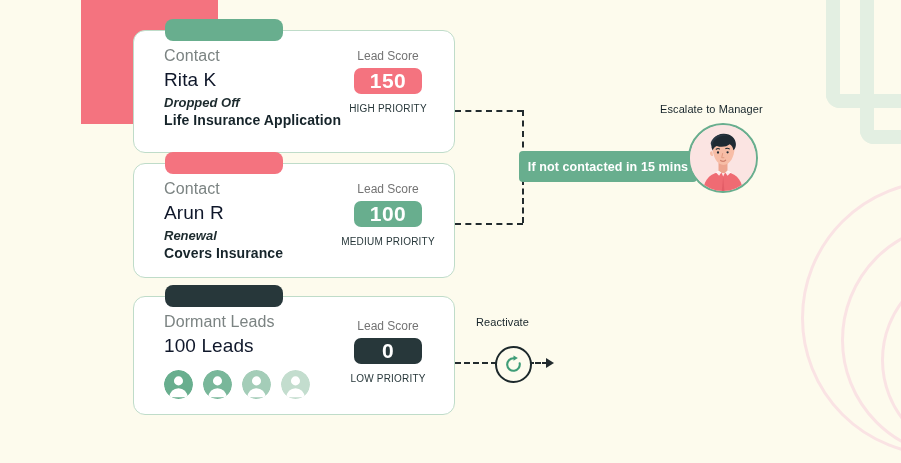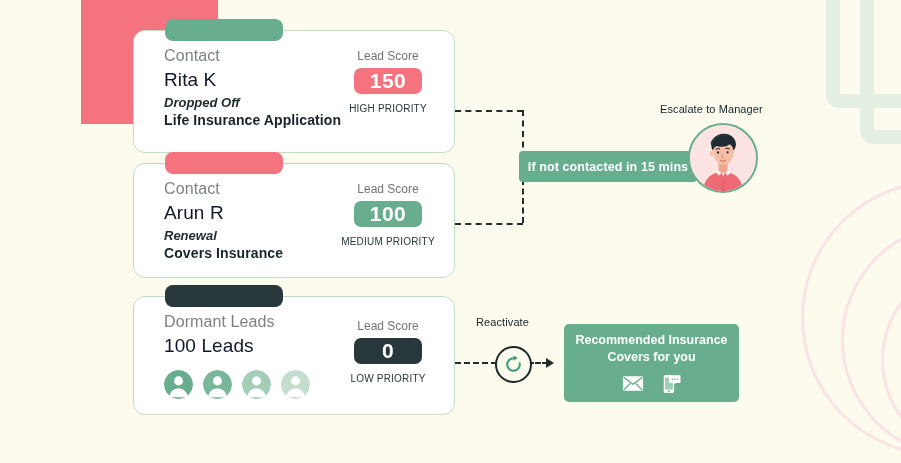--- a/index.html
+++ b/index.html
@@ -249,33 +249,14 @@
 
   <div class="flow-label" style="left:476px;top:316px;width:72px;">Reactivate</div>
 
   <div class="reactivate-node">
     <svg width="21" height="21" viewBox="0 0 24 24">
       <path d="M12 4.8a7.2 7.2 0 1 0 7.05 5.8" fill="none" stroke="#3f9d77" stroke-width="2.4" stroke-linecap="round"></path>
       <path d="M12 1.6v6.2l5-3.1z" fill="#3f9d77"></path>
     </svg>
   </div>
 
-  <div class="reco-panel">
-    <p class="reco-text">Recommended Insurance Covers for you</p>
-    <div class="reco-icons">
-      <svg width="22" height="17" viewBox="0 0 24 18">
-        <rect x="1" y="1" width="22" height="16" rx="1.5" fill="#ffffff"></rect>
-        <path d="M1.8 2.2L12 10 22.2 2.2" fill="none" stroke="#68ae8e" stroke-width="1.6"></path>
-        <path d="M1.8 16.2L9 9M22.2 16.2L15 9" fill="none" stroke="#68ae8e" stroke-width="1.4"></path>
-      </svg>
-      <svg width="19" height="20" viewBox="0 0 22 23">
-        <rect x="2" y="1" width="12" height="21" rx="2" fill="#ffffff"></rect>
-        <rect x="3.4" y="4" width="9.2" height="14" fill="#9ecfb6"></rect>
-        <circle cx="8" cy="20" r="1.1" fill="#68ae8e"></circle>
-        <path d="M9 1.5h11.5a.9.9 0 0 1 .9.9v7a.9.9 0 0 1-.9.9h-4.6l-2.6 2.7v-2.7H9a.9.9 0 0 1-.9-.9v-7a.9.9 0 0 1 .9-.9z" fill="#ffffff"></path>
-        <circle cx="12" cy="6" r=".85" fill="#68ae8e"></circle>
-        <circle cx="15" cy="6" r=".85" fill="#68ae8e"></circle>
-        <circle cx="18" cy="6" r=".85" fill="#68ae8e"></circle>
-      </svg>
-    </div>
-  </div>
 
 </div>
 
 </body></html>

